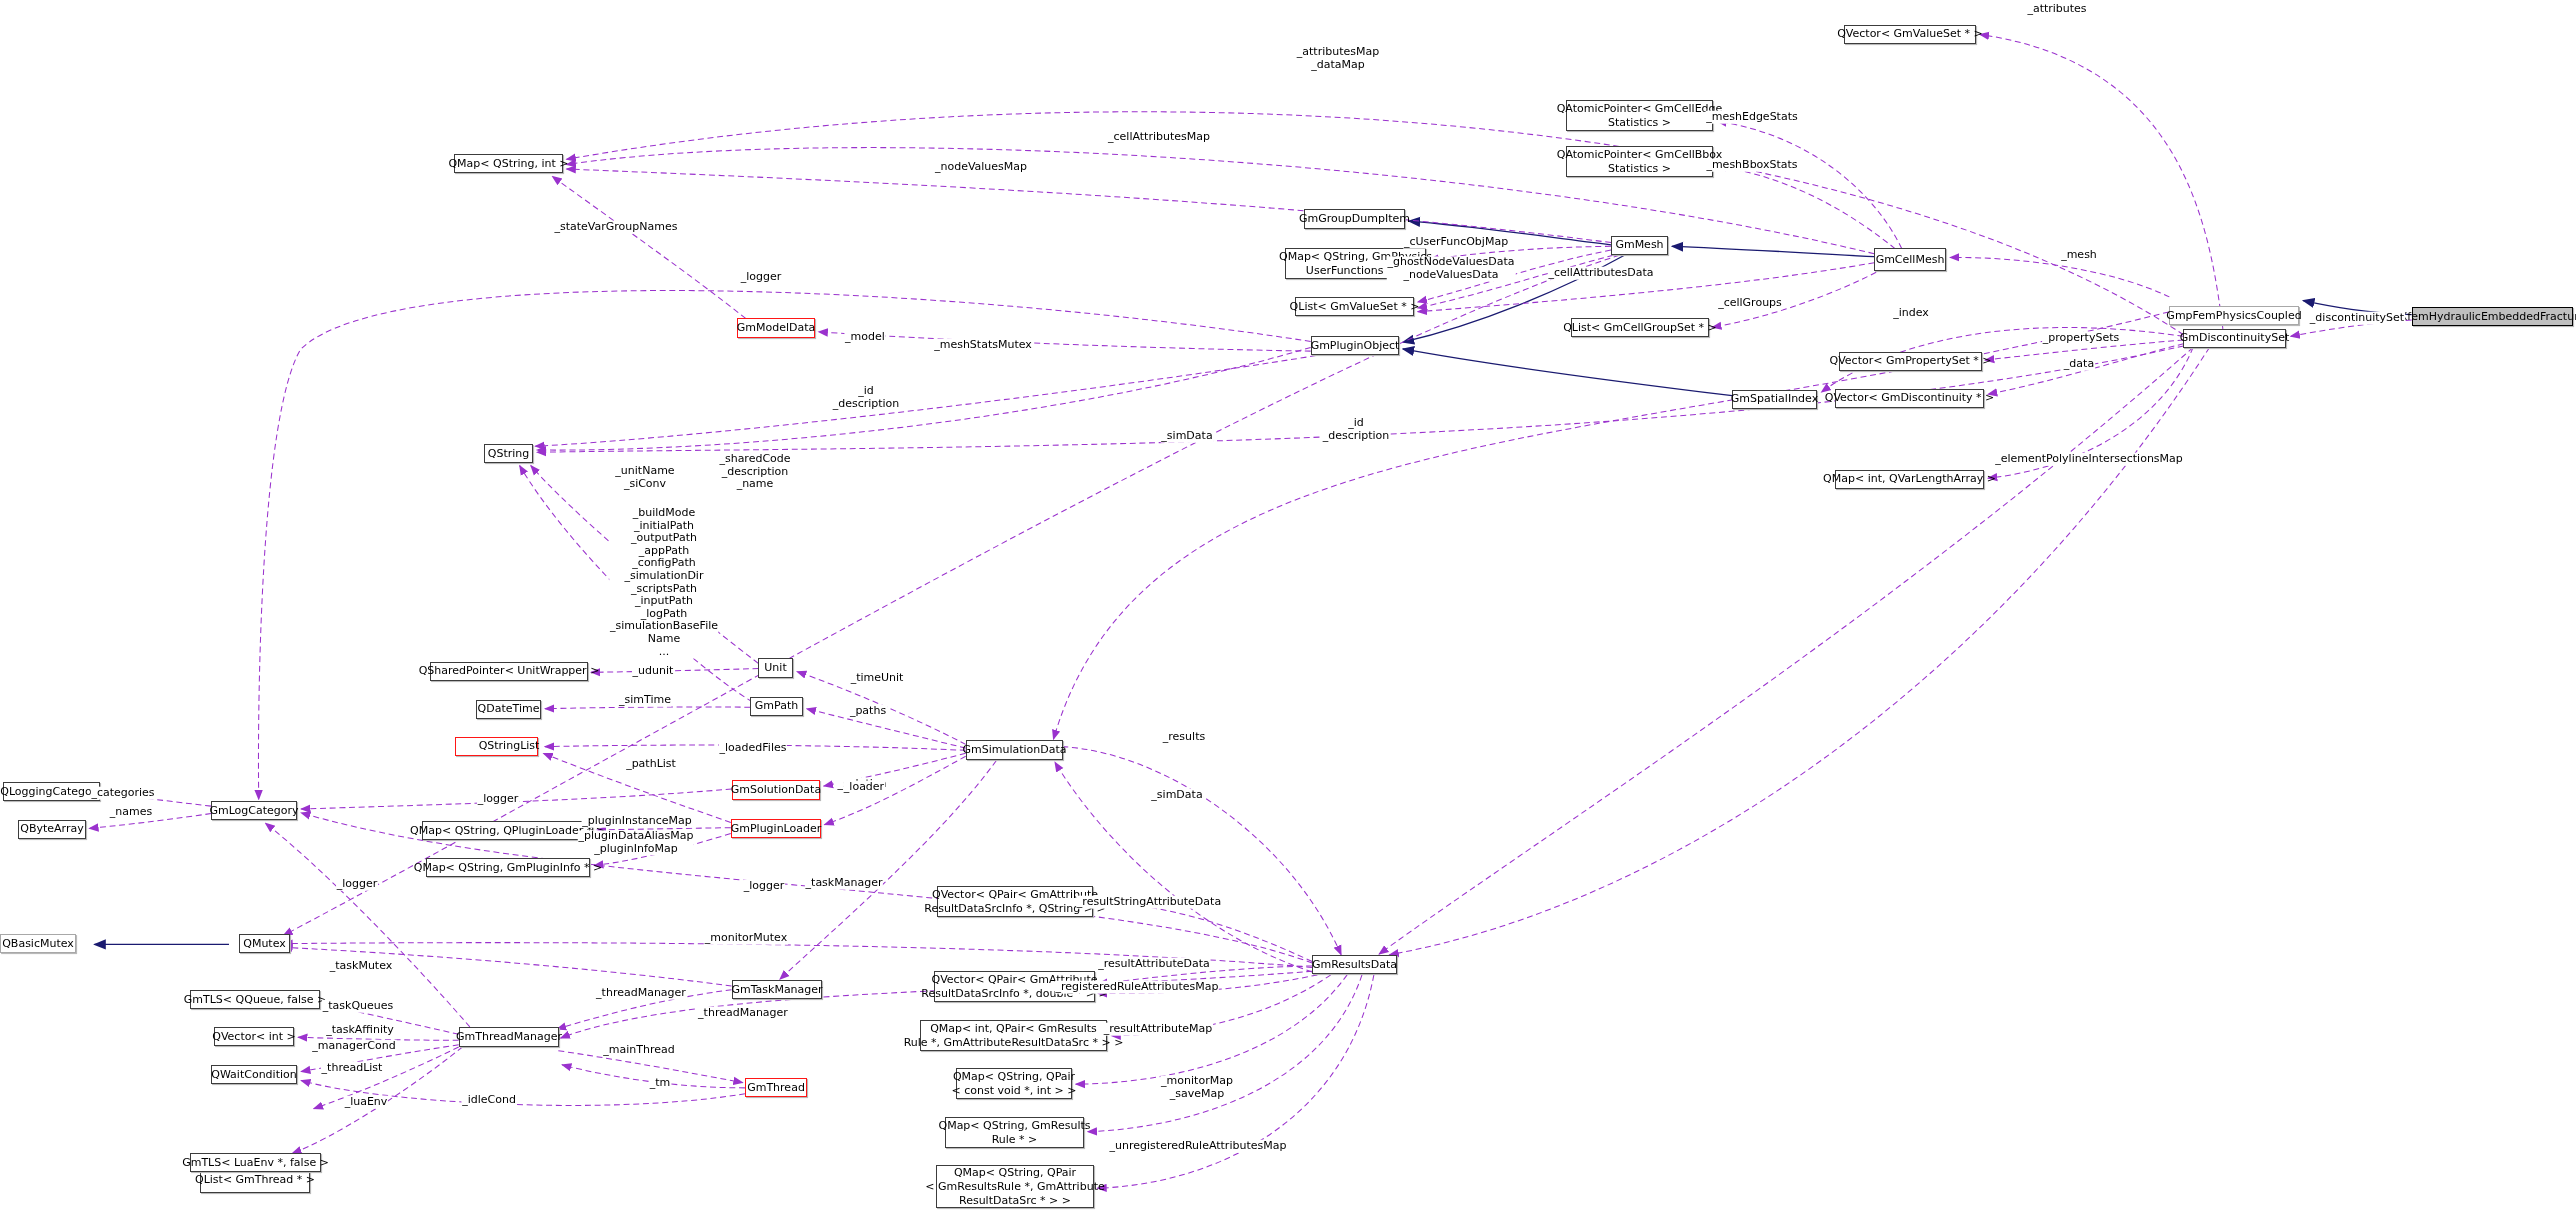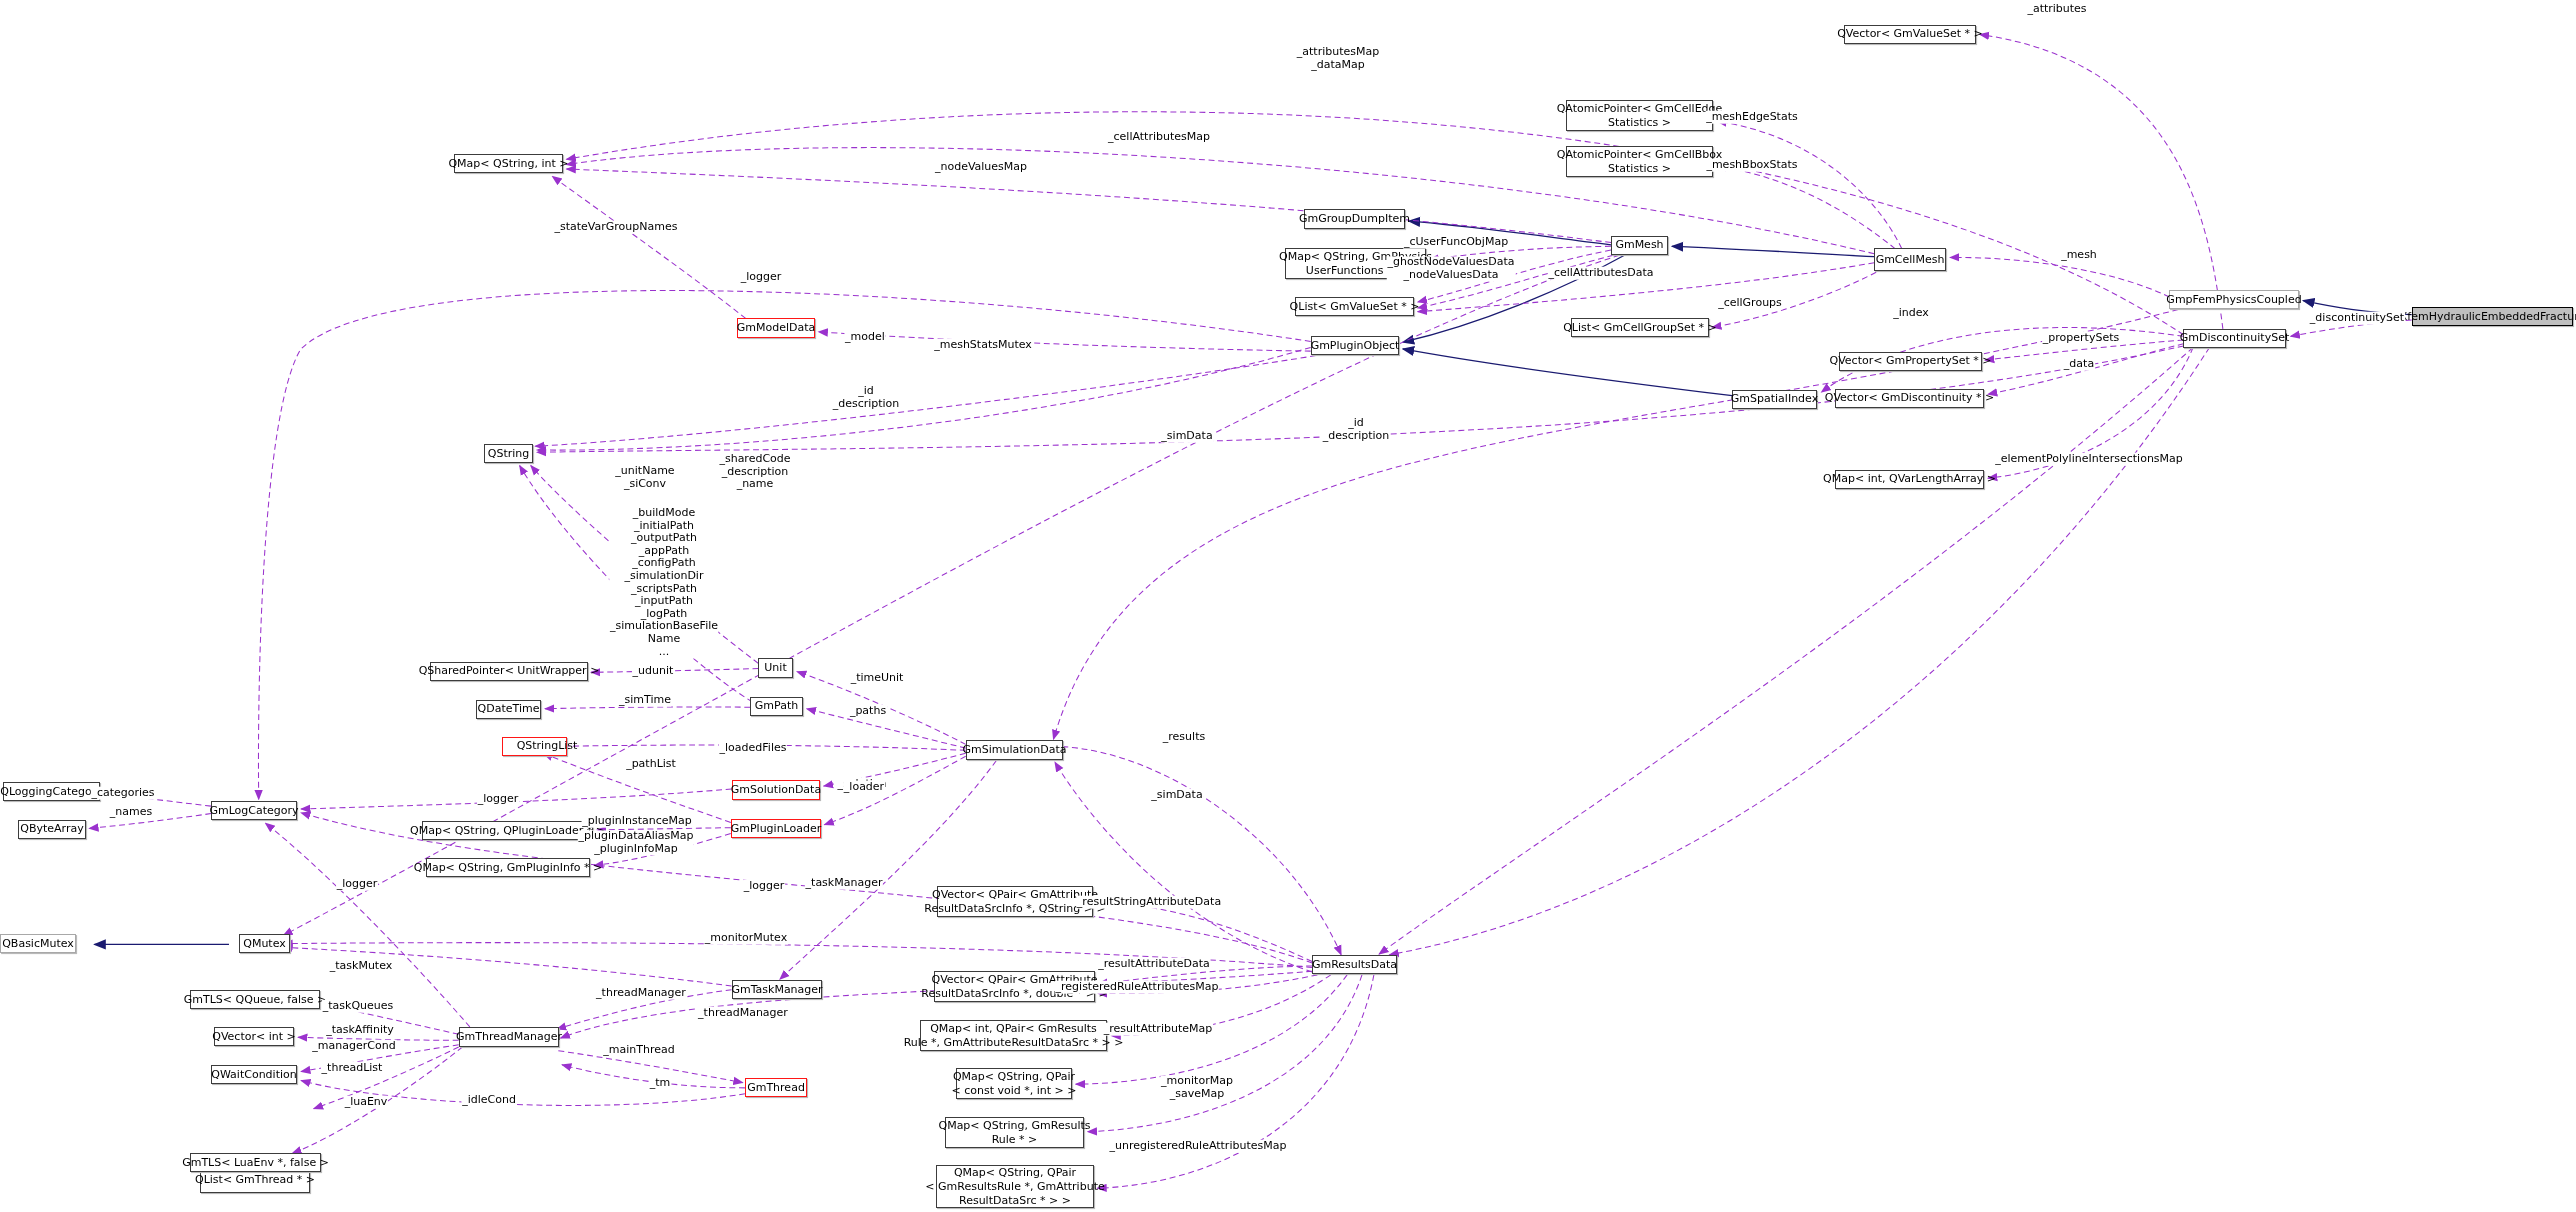--- a/index.html
+++ b/index.html
@@ -151,21 +151,21 @@
     </div>
     <div class="node" style="left: 1839px; top: 352px; width: 143px; height: 18.6px;">
       <span>QVector&lt; GmPropertySet * &gt;</span>
     </div>
     <div class="node" style="left: 1835px; top: 389px; width: 149px; height: 18.6px;">
       <span>QVector&lt; GmDiscontinuity * &gt;</span>
     </div>
     <div class="node" style="left: 1835px; top: 470px; width: 149px; height: 18.6px;">
       <span>QMap&lt; int, QVarLengthArray &gt;</span>
     </div>
-    <div class="node light" style="left: 2169px; top: 290px; width: 130px; height: 19.3px;">
+    <div class="node light" style="left: 2169px; top: 306px; width: 130px; height: 19.3px;">
       <span>GmpFemPhysicsCoupled</span>
     </div>
     <div class="node" style="left: 2183px; top: 329px; width: 103px; height: 18.6px;">
       <span>GmDiscontinuitySet</span>
     </div>
     <div class="node target" style="left: 2412px; top: 307px; width: 161px; height: 19.3px;">
       <span>XfemHydraulicEmbeddedFracture</span>
     </div>
     <div class="node red" style="left: 737px; top: 318px; width: 78px; height: 20px;">
       <span>GmModelData</span>
@@ -178,21 +178,21 @@
     </div>
     <div class="node" style="left: 758px; top: 658px; width: 35px; height: 20px;">
       <span>Unit</span>
     </div>
     <div class="node" style="left: 476px; top: 700px; width: 65px; height: 18.6px;">
       <span>QDateTime</span>
     </div>
     <div class="node" style="left: 750px; top: 697px; width: 53px; height: 18.6px;">
       <span>GmPath</span>
     </div>
-    <div class="node red" style="left: 502px; top: 737px; width: 65px; height: 18.6px; padding-left: 28px;">
+    <div class="node red" style="left: 455px; top: 737px; width: 83px; height: 18.6px; padding-left: 28px;">
       <span>QStringList</span>
     </div>
     <div class="node red" style="left: 732px; top: 780px; width: 88px; height: 20px;">
       <span>GmSolutionData</span>
     </div>
     <div class="node red" style="left: 731px; top: 819px; width: 90px; height: 19.3px;">
       <span>GmPluginLoader</span>
     </div>
     <div class="node" style="left: 422px; top: 821px; width: 171px; height: 19.3px;">
       <span>QMap&lt; QString, QPluginLoader * &gt;</span>

